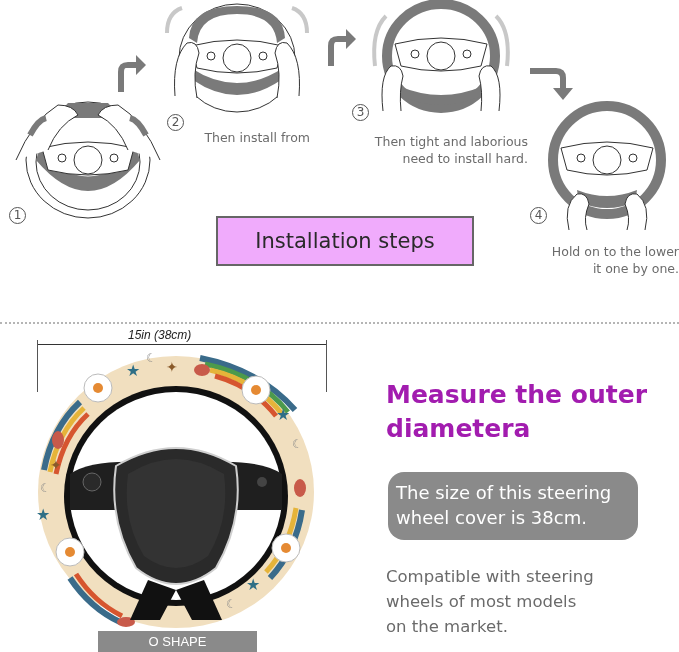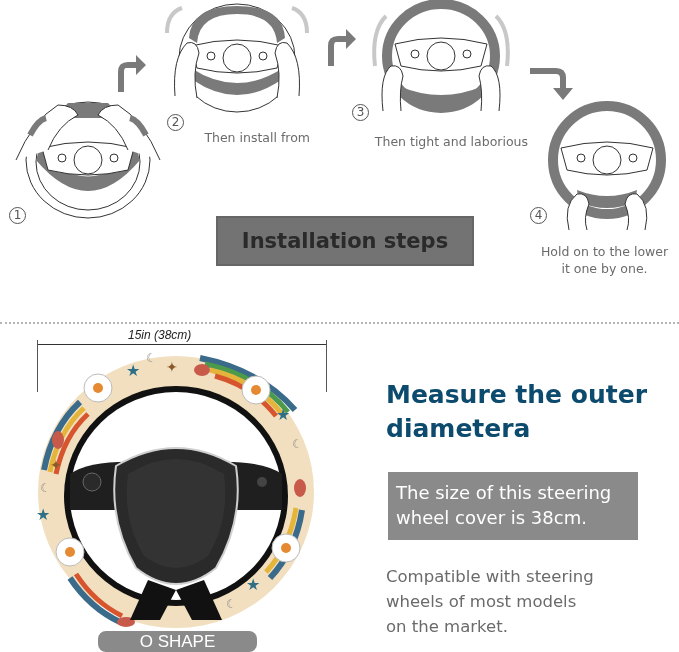--- a/index.html
+++ b/index.html
@@ -9,59 +9,59 @@
 
   .step-num {
     position: absolute; width: 17px; height: 17px; border: 1px solid #555;
     border-radius: 50%; font-size: 12px; line-height: 15px; text-align: center;
     color: #555; font-family: "DejaVu Sans", sans-serif;
   }
   .step-text {
     position: absolute; font-size: 12.5px; line-height: 17px; color: #6b6b6b;
     text-align: right; white-space: nowrap;
   }
-  .step-text.left { text-align: center; }
+  .step-text.left { text-align: right; }
 
   .install-box {
     position: absolute; left: 216px; top: 216px; width: 258px; height: 50px;
-    border: 2px solid #666; background: #737373;
+    border: 2px solid #666; background: #f0abfc;
     display: flex; align-items: center; justify-content: center;
-    font-family: "DejaVu Sans", sans-serif; font-weight: bold; font-size: 21px; color: #2a2a2a;
+    font-family: "DejaVu Sans", sans-serif; font-weight: normal; font-size: 21px; color: #2a2a2a;
   }
 
   .divider {
     position: absolute; left: 0; top: 322px; width: 679px; height: 0;
     border-top: 2px dotted #b5b5b5;
   }
 
   .dim-label {
     position: absolute; left: 128px; top: 328px; width: 110px; text-align: left;
     font-family: "Liberation Sans", sans-serif; font-style: italic; font-size: 12px; color: #222;
   }
   .dim-line { position: absolute; left: 38px; top: 344px; width: 288px; height: 1px; background: #333; }
   .dim-tick-l { position: absolute; left: 37px; top: 340px; width: 1px; height: 52px; background: #555; }
   .dim-tick-r { position: absolute; left: 326px; top: 340px; width: 1px; height: 52px; background: #555; }
 
   .measure-title {
     position: absolute; left: 386px; top: 378px; width: 290px;
-    font-family: "DejaVu Sans", sans-serif; font-weight: bold; font-size: 25px; line-height: 34px; color: #0c4a6e;
+    font-family: "DejaVu Sans", sans-serif; font-weight: bold; font-size: 25px; line-height: 34px; color: #a21caf;
   }
   .size-box {
     position: absolute; left: 388px; top: 472px; width: 250px; height: 68px;
     background: #8a8a8a; color: #fff; padding: 8px 8px;
-    font-family: "DejaVu Sans", sans-serif; font-size: 18px; line-height: 25px;
+    font-family: "DejaVu Sans", sans-serif; font-size: 18px; line-height: 25px; border-radius: 16px;
   }
   .compat {
     position: absolute; left: 386px; top: 564px; width: 290px;
     font-family: "DejaVu Sans", sans-serif; font-size: 16.5px; line-height: 25px; color: #6a6a6a;
   }
   .shape-label {
     position: absolute; left: 98px; top: 631px; width: 159px; height: 21px;
     background: #8a8a8a; color: #fff; text-align: center;
-    font-family: "Liberation Sans", sans-serif; font-size: 17px; line-height: 22px; border-radius: 8px;
+    font-family: "Liberation Sans", sans-serif; font-size: 13px; line-height: 22px;
   }
 </style>
 </head>
 <body>
 
 <svg class="abs" style="left:0;top:0" width="679" height="320">
   <defs>
     <g id="hub">
       <path d="M-46,-12 Q0,-24 46,-12 L40,10 Q0,20 -40,10 Z" fill="#fff" stroke="#333" stroke-width="1"></path>
       <circle cx="0" cy="0" r="14" fill="#fff" stroke="#333" stroke-width="1"></circle>
@@ -123,20 +123,21 @@
 </div>
 
 <div class="step-num" style="left:167px;top:114px">2</div>
 <div class="step-text" style="left:186px;top:129px;width:124px">
   <div>Then install from</div>
 </div>
 
 <div class="step-num" style="left:352px;top:104px">3</div>
 <div class="step-text" style="left:356px;top:133px;width:172px">
   <div>Then tight and laborious</div>
+  <div>need to install hard.</div>
 </div>
 
 <div class="step-num" style="left:530px;top:207px">4</div>
 <div class="step-text left" style="left:530px;top:243px;width:149px">
   <div>Hold on to the lower</div>
   <div>it one by one.</div>
 </div>
 
 <div class="install-box">Installation steps</div>
 

